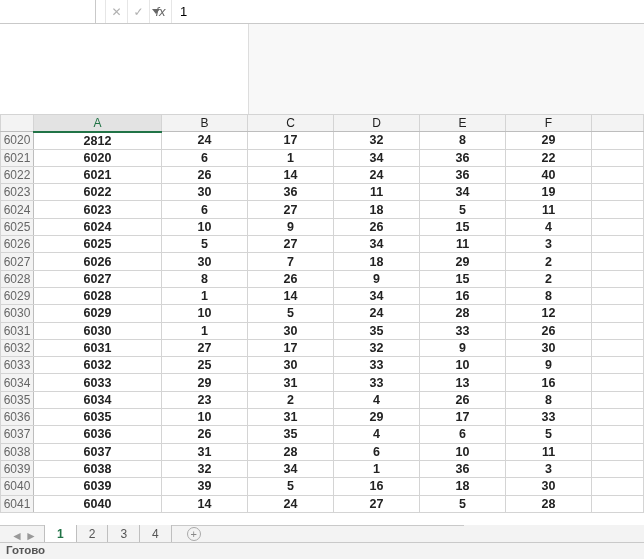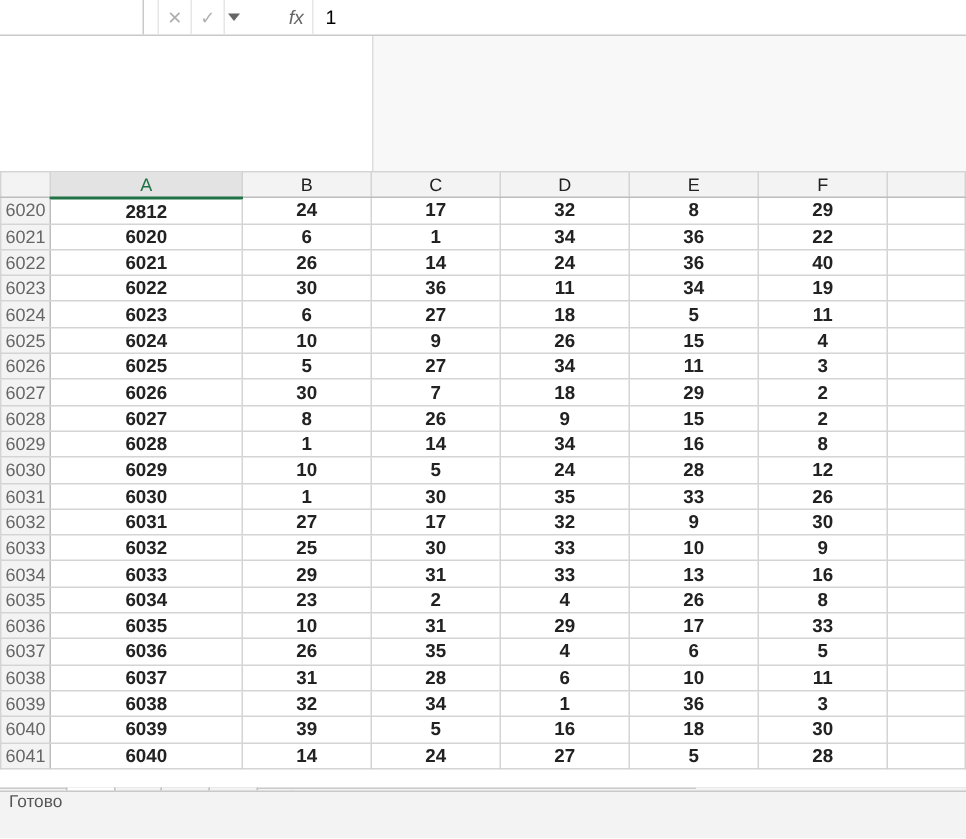--- a/index.html
+++ b/index.html
@@ -44,21 +44,21 @@
     margin-left: 2px;
   }
   .fb-sep { width: 10px; height: 100%; border-right: 1px solid #e6e6e6; }
   .fb-btn {
     width: 22px; height: 100%;
     display: flex; align-items: center; justify-content: center;
     color: #b0b0b0; font-size: 12px;
     border-right: 1px solid #e6e6e6;
     cursor: default;
   }
-  .fb-btn.fx { font-style: italic; color: #666; font-size: 13px; margin-left: 37px; }
+  .fb-btn.fx { font-style: italic; color: #666; font-size: 13px; }
   .formula-input {
     flex: 1; border: none; outline: none; height: 100%;
     padding: 0 8px; font-size: 13px; background: transparent;
   }
 
   
   .blank-band {
     height: 90px;
     background: #ffffff;
     display: flex;
@@ -181,25 +181,26 @@
   }
   .newtab .circ {
     width: 14px; height: 14px; border: 1px solid #aaa; border-radius: 50%;
     display: flex; align-items: center; justify-content: center;
     font-size: 11px; line-height: 1;
   }
 
   
   .status {
     position: absolute; left: 0; right: 0; bottom: 0;
-    height: 32px;
+    height: 17px;
     background: #f3f3f3;
     border-top: 1px solid #c9c9c9;
     font-size: 11.5px; color: #555;
     padding: 1px 6px 10px 6px;
+    font-weight: bold;
   }
 
   
   .hscroll {
     position: absolute; right: 0; bottom: 16px;
     height: 18px; width: 180px;
     background: #f3f3f3;
   }
 </style>
 </head>

